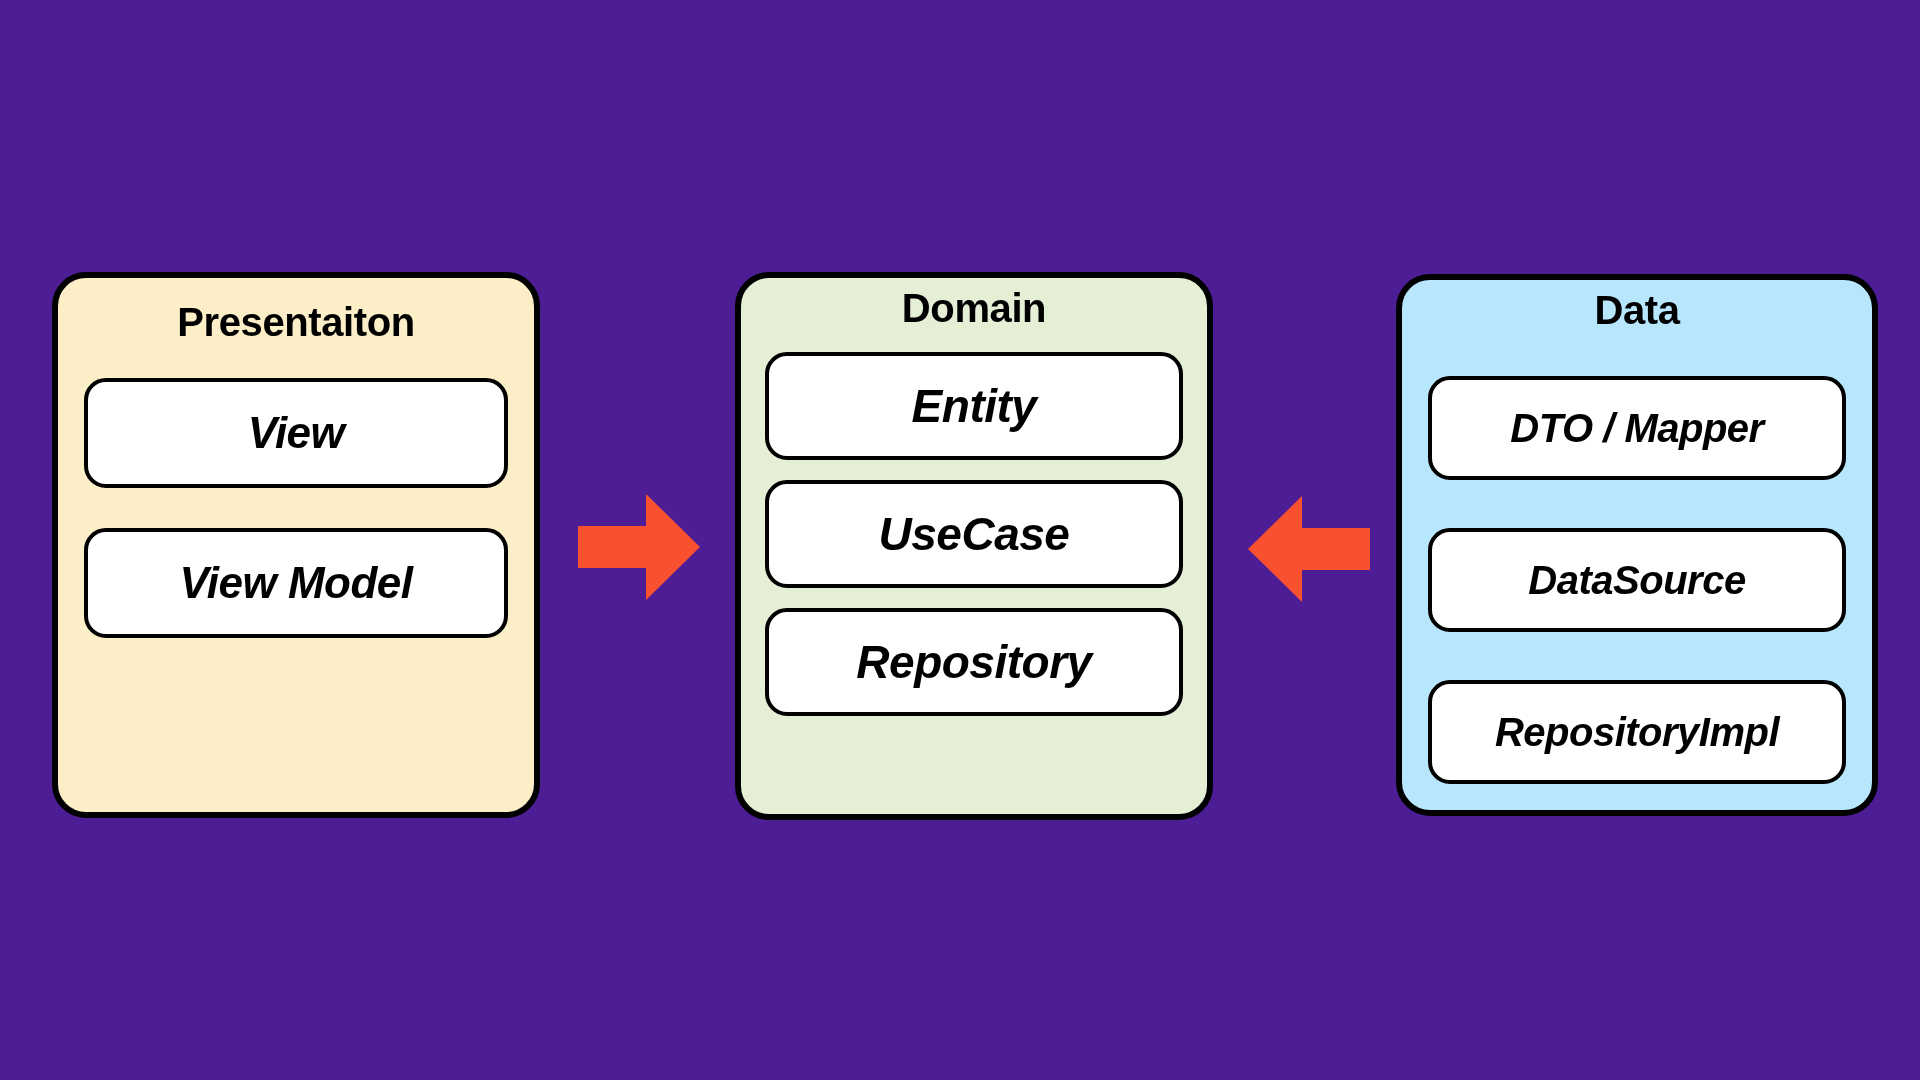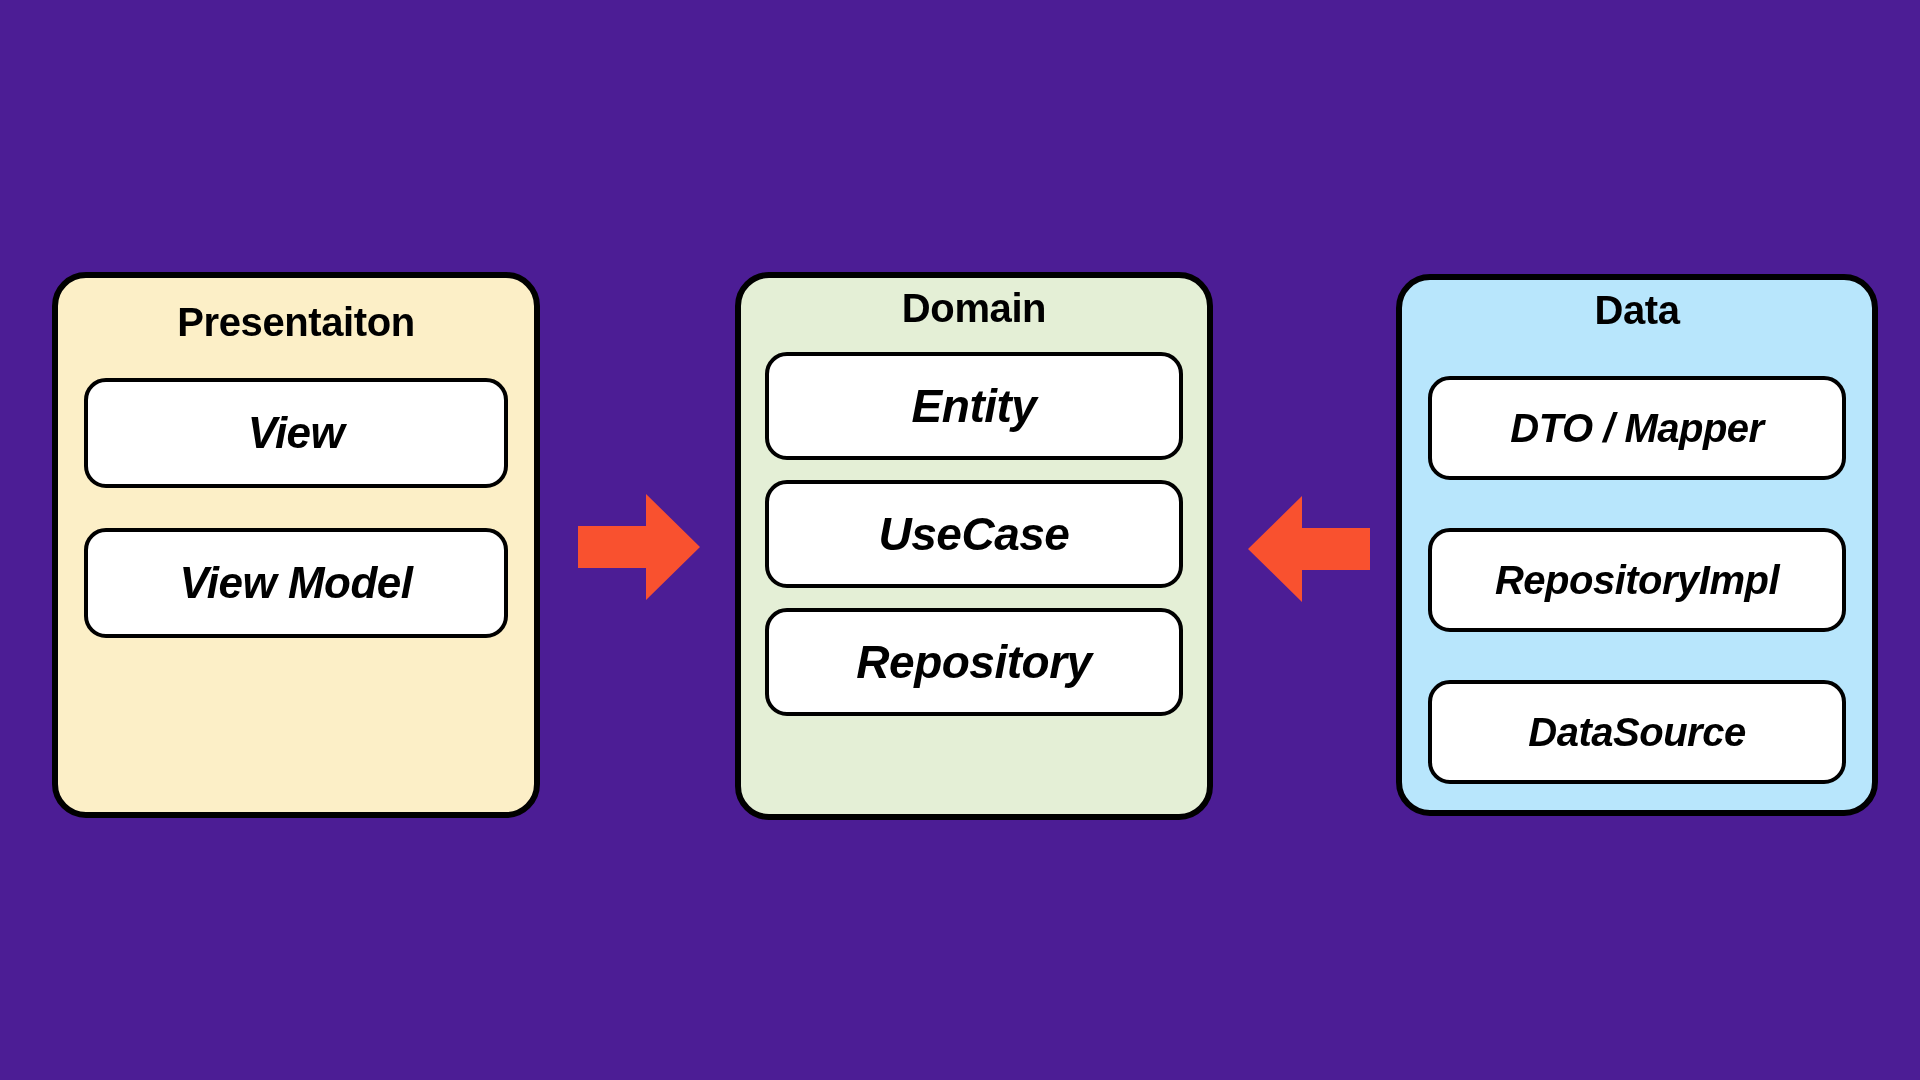--- a/index.html
+++ b/index.html
@@ -154,18 +154,18 @@
   <div class="flow-arrow" id="arrow-data-to-domain">
     <svg viewBox="0 0 122 106" xmlns="http://www.w3.org/2000/svg" aria-hidden="true">
       <polygon points="122,32 54,32 54,0 0,53 54,106 54,74 122,74" fill="#F9512F"></polygon>
     </svg>
   </div>
 
   <div class="layer-panel" id="panel-data">
     <div class="layer-title">Data</div>
     <div class="layer-items">
       <div class="layer-item">DTO / Mapper</div>
+      <div class="layer-item">DataSource</div>
       <div class="layer-item">RepositoryImpl</div>
-      <div class="layer-item">DataSource</div>
     </div>
   </div>
 
 </div>
 
 </body></html>

